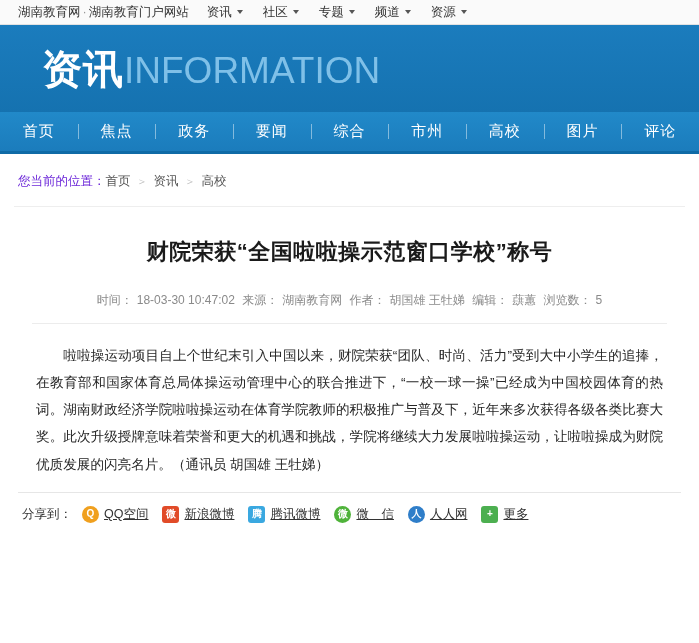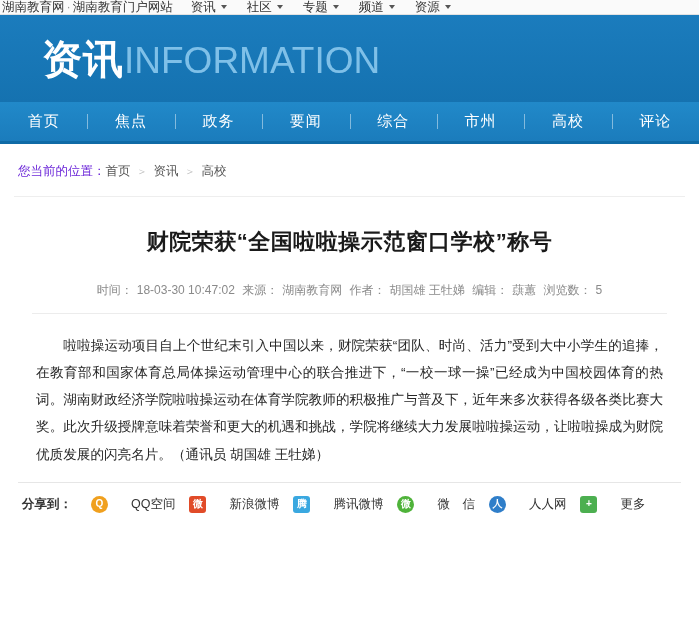--- a/index.html
+++ b/index.html
@@ -6,26 +6,26 @@
   html, body {
     width: 699px;
     height: 643px;
     font-family: "Liberation Sans", sans-serif;
     background: #fff;
     overflow: hidden;
   }
 
   
   .topbar {
-    height: 15px;
+    height: 25px;
     background: #fafafa;
     border-bottom: 1px solid #e2e2e2;
     display: flex;
     align-items: center;
-    padding: 0 2px;
+    padding: 0 18px;
     font-size: 12.5px;
     color: #333;
   }
   .topbar .site-links {
     color: #333;
     white-space: nowrap;
   }
   .topbar .site-links span { cursor: pointer; }
   .topbar .sep { color: #999; margin: 0 2px; }
   .topbar .menu {
@@ -164,30 +164,30 @@
   
   .sharebar {
     margin: 14px 18px 0 18px;
     border-top: 1px solid #e6e6e6;
     padding: 13px 4px 10px 4px;
     display: flex;
     align-items: center;
     font-size: 12.5px;
     color: #444;
   }
-  .share-label { margin-right: 19px; color: #333; font-weight: bold; }
+  .share-label { margin-right: 10px; color: #333; }
   .share-item {
     display: flex;
     align-items: center;
     margin-right: 14px;
     color: #333;
     cursor: pointer;
     white-space: nowrap;
   }
-  .share-item .txt { margin-left: 23px; }
+  .share-item .txt { margin-left: 5px; text-decoration: underline; }
   .sicon {
     width: 17px; height: 17px;
     border-radius: 3px;
     display: inline-flex;
     align-items: center;
     justify-content: center;
     color: #fff;
     font-size: 10px;
     font-weight: bold;
     line-height: 1;
@@ -253,20 +253,23 @@
   <div class="chan">
       <span>综合</span>
     </div>
   <div class="chan">
       <span>市州</span>
     </div>
   <div class="chan">
       <span>高校</span>
     </div>
   <div class="chan">
+      <span>图片</span>
+    </div>
+  <div class="chan">
       <span>评论</span>
     </div>
 </div>
 
 <div class="wrap">
 
   <div class="breadcrumb">
     <span class="label">您当前的位置：</span>
     <a>首页</a>
     <span class="arrow">＞</span>

